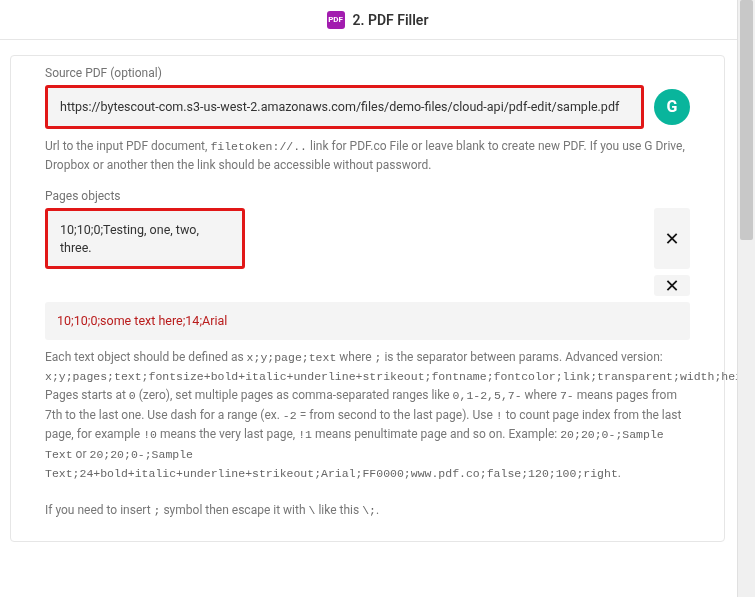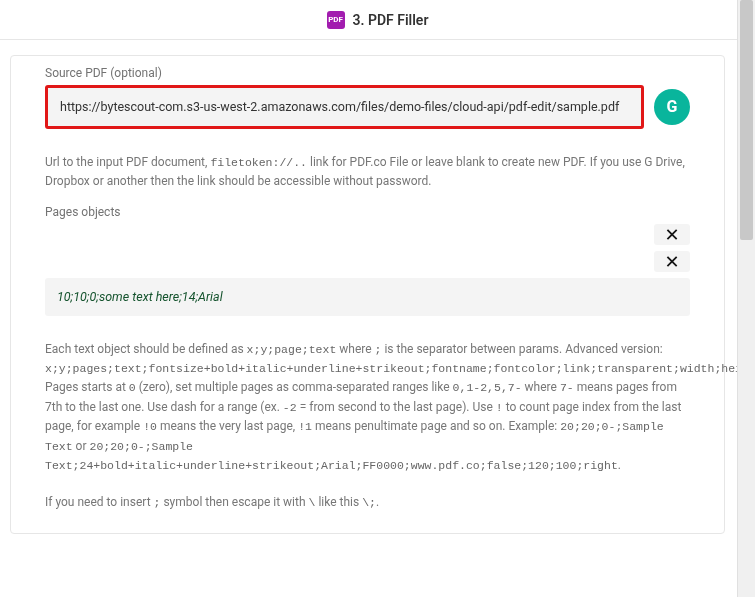--- a/index.html
+++ b/index.html
@@ -126,22 +126,21 @@
     background: #f4f4f4;
     border: none;
     border-radius: 3px;
     padding: 10px 12px;
     font-size: 12.5px;
     color: #333;
     font-family: inherit;
     line-height: 1.4;
   }
   .text-input.placeholder {
-    color: #14532d;
-    font-style: italic;
+    color: #b91c1c;
   }
   .red-box {
     border: 3px solid #e11717;
   }
   .circle-btn {
     width: 36px;
     height: 36px;
     border-radius: 50%;
     background: #09b59c;
     display: flex;
@@ -150,21 +149,21 @@
     color: #fff;
     font-size: 16px;
     font-weight: 700;
     flex-shrink: 0;
     align-self: center;
   }
   .help-text {
     font-size: 12px;
     color: #777;
     line-height: 1.6;
-    margin-top: 24px;
+    margin-top: 8px;
   }
   .help-text .mono, .help-text code {
     font-family: "Courier New", monospace;
     font-size: 11.5px;
     color: #666;
   }
   .help-para {
     margin-top: 18px;
   }
   .remove-btn {
@@ -182,39 +181,40 @@
   }
   .section-gap {
     margin-top: 14px;
   }
 </style>
 </head>
 <body>
 
 <div class="top-bar">
   <span class="pdf-badge">PDF</span>
-  <span>3. PDF Filler</span>
+  <span>2. PDF Filler</span>
 </div>
 
 <div class="panel">
 
   <div class="panel-body">
 
     <div class="field-label">Source PDF (optional)</div>
     <div class="input-row">
       <div class="text-input red-box">https://bytescout-com.s3-us-west-2.amazonaws.com/files/demo-files/cloud-api/pdf-edit/sample.pdf</div>
       <div class="circle-btn">G</div>
     </div>
     <div class="help-text">
       <span>Url to the input PDF document, </span><code>filetoken://..</code><span> link for PDF.co File or leave blank to create new PDF. If you use G Drive, Dropbox or another then the link should be accessible without password.</span>
     </div>
 
     <div class="field-label section-gap">Pages objects</div>
 
     <div class="input-row">
+      <div class="text-input red-box" style="flex:0 0 200px">10;10;0;Testing, one, two, three.</div>
       <div style="flex:1"></div>
       <div class="remove-btn">✕</div>
     </div>
 
     <div class="input-row">
       <div style="flex:1"></div>
       <div class="remove-btn">✕</div>
     </div>
 
     <div class="input-row">

